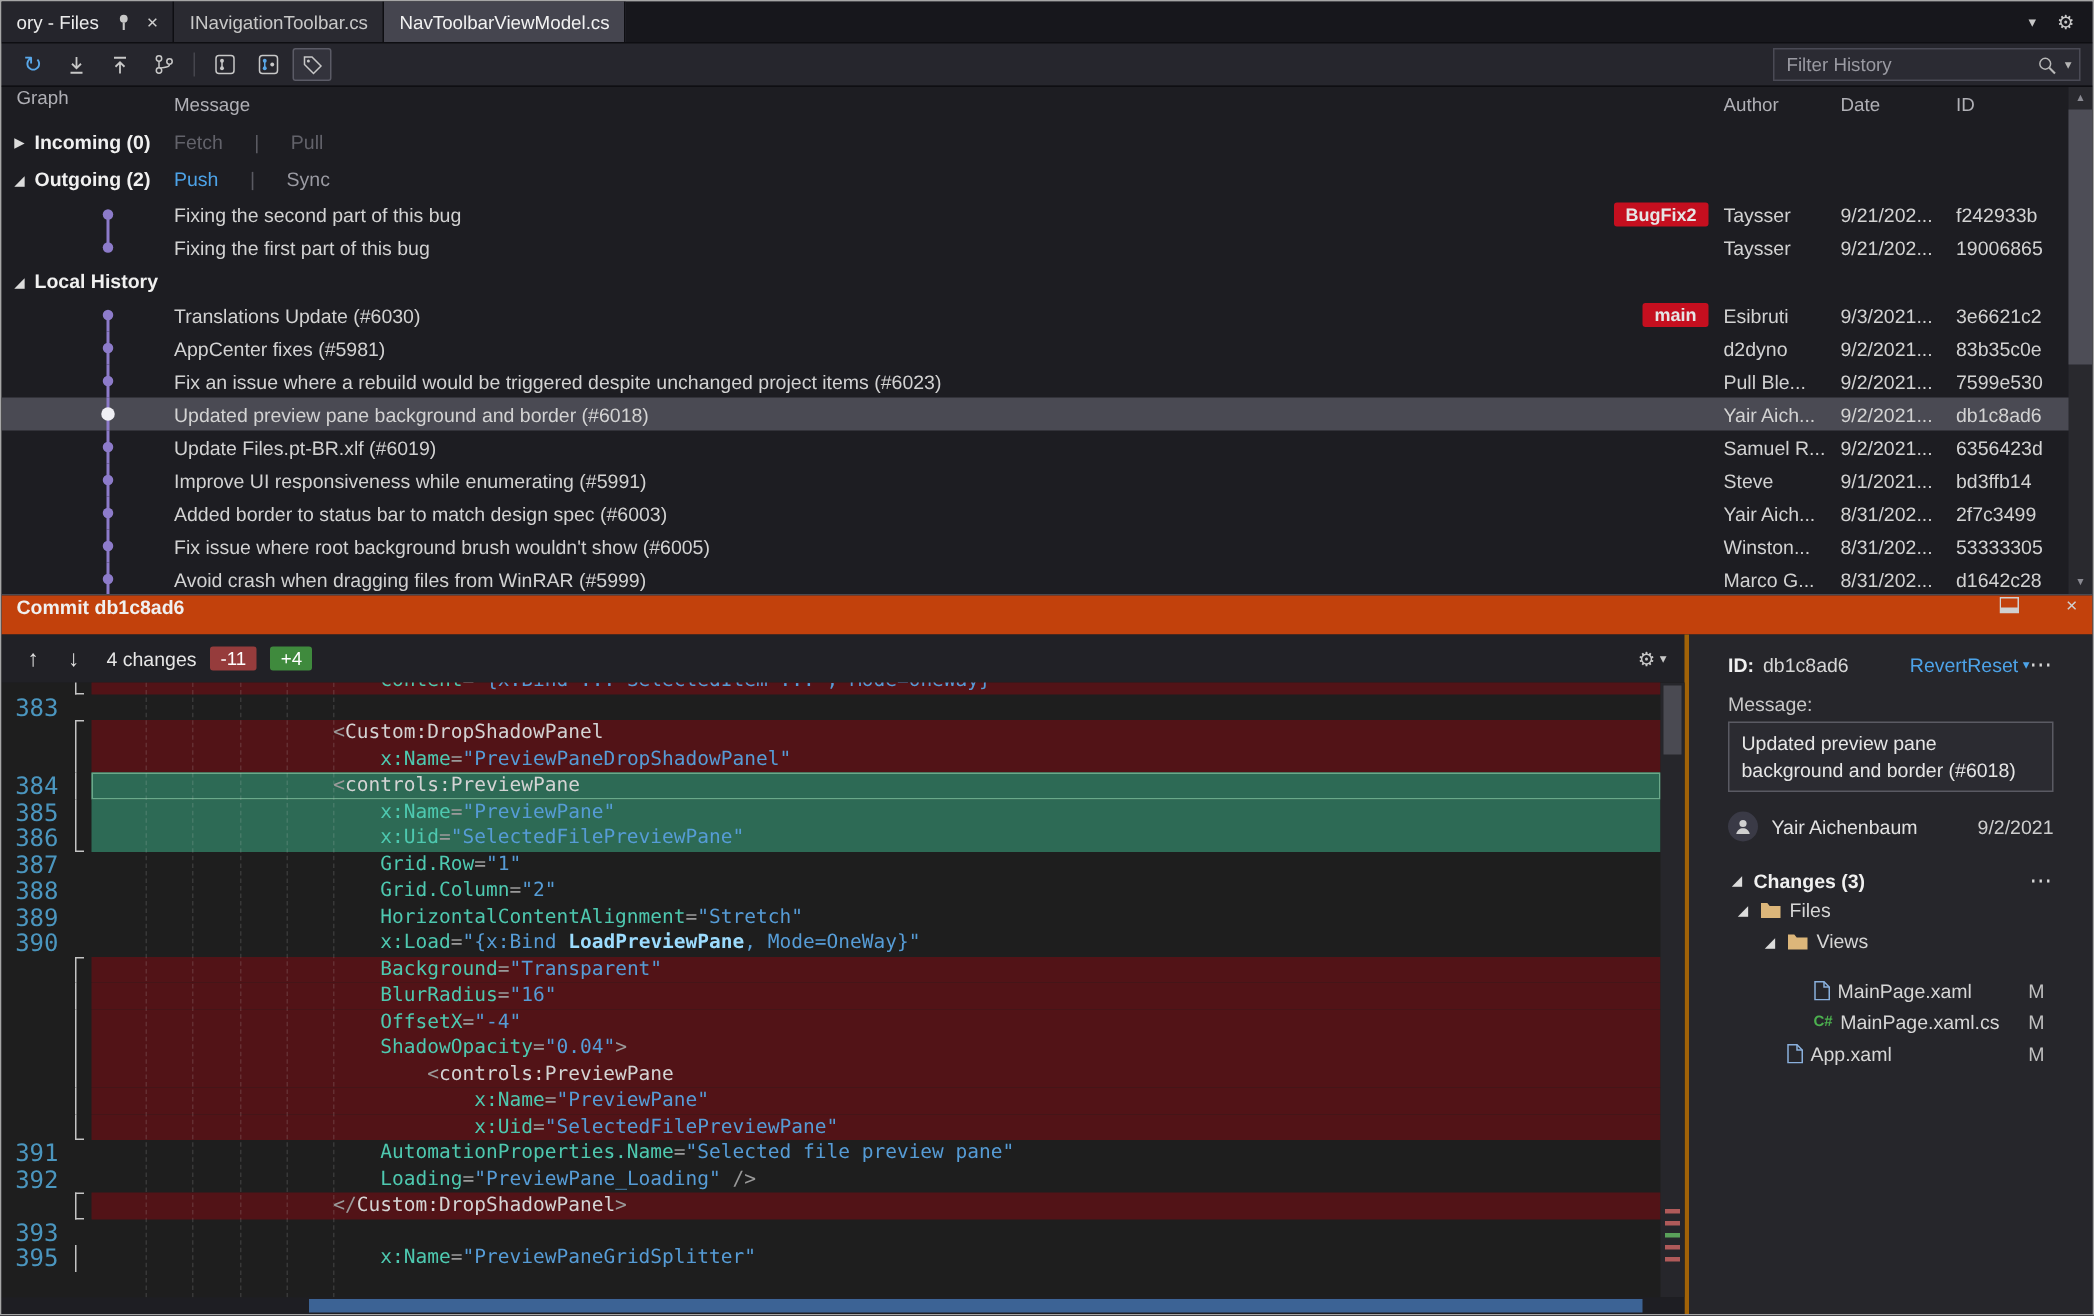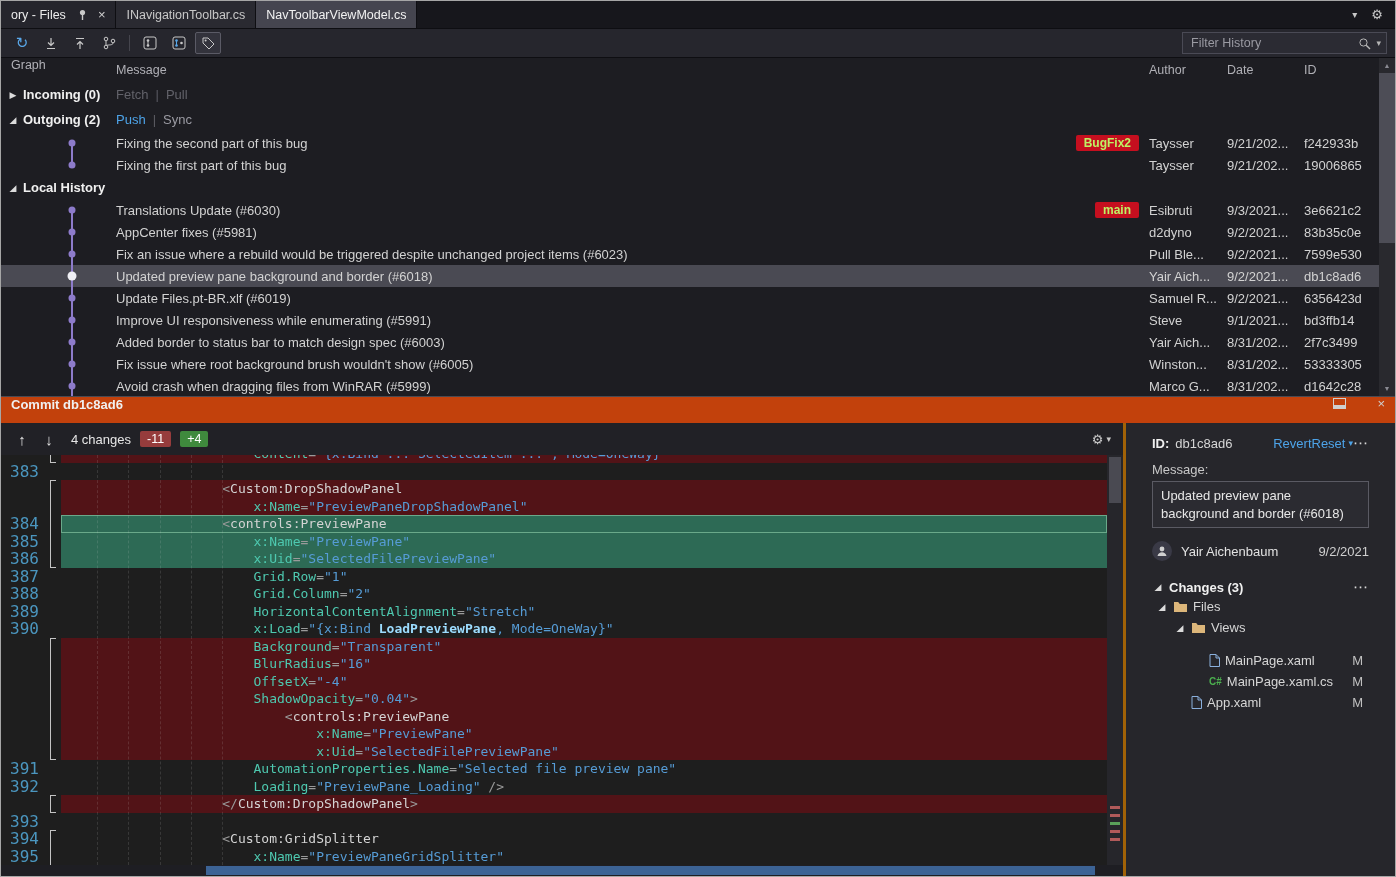--- a/index.html
+++ b/index.html
@@ -39,26 +39,26 @@
 .cell-date{flex:0 0 77px;white-space:nowrap;overflow:hidden}
 .cell-id{flex:0 0 91px;white-space:nowrap;overflow:hidden}
 .hrow{height:22px;display:flex;align-items:center;font-size:13px;color:#d2d2d2}
 .hrow.selected{background:#4a4a53}
 .gdot{position:absolute;left:71px;top:50%;transform:translate(-50%,-50%);width:7px;height:7px;border-radius:50%;background:#8d7bca}
 .gdot.sel{width:9px;height:9px;background:#efeff4}
 .gline{position:absolute;left:70px;width:2px;background:#8d7bca}
 .gline.top{top:0;height:50%}
 .gline.bottom{top:50%;height:50%}
 .msg-text{white-space:nowrap;overflow:hidden;text-overflow:ellipsis}
-.branch-badge{margin-left:auto;margin-right:10px;background:#c50f1f;color:#bef264;font-size:12px;font-weight:bold;padding:1px 8px;border-radius:2px;flex:0 0 auto}
+.branch-badge{margin-left:auto;margin-right:10px;background:#c50f1f;color:#e5e5e5;font-size:12px;font-weight:bold;padding:1px 8px;border-radius:2px;flex:0 0 auto}
 .sect-row{height:25px;display:flex;align-items:center;position:relative;font-size:13px}
 .sect-row.local{height:23px}
 .tri{width:16px;text-align:center;font-size:9px;color:#dcdcdc;margin-left:4px;flex:0 0 16px}
 .sect-label{font-weight:bold;color:#f0f0f0;margin-left:2px}
-.sect-actions{position:absolute;left:115px;display:flex;gap:7px;align-items:center}
+.sect-actions{position:absolute;left:115px;display:flex;gap:21px;align-items:center}
 .sect-actions .sep{color:#5a5a62}
 .link-blue{color:#4da3e8;text-decoration:none;cursor:pointer}
 .link-gray{color:#9a9aa2;text-decoration:none}
 .link-disabled{color:#62626a;text-decoration:none}
 .vscroll{position:absolute;top:0;right:0;width:16px;height:100%;background:#29292e;display:flex;flex-direction:column;align-items:center;color:#8a8a92}
 .vscroll .arrow{height:15px;width:100%;display:flex;align-items:center;justify-content:center;font-size:7px}
 .vscroll .thumb{width:100%;height:170px;background:#4d4d56}
 .vscroll .rest{flex:1}
 
 
@@ -445,21 +445,20 @@
               <div class="dline removed"><span class="lnum"></span><span class="bk bk-line bk-mid"></span><span class="codetext">                    <span class="cs-a">BlurRadius</span><span class="cs-g">=</span><span class="cs-s">"16"</span></span></div>
               <div class="dline removed"><span class="lnum"></span><span class="bk bk-line bk-mid"></span><span class="codetext">                    <span class="cs-a">OffsetX</span><span class="cs-g">=</span><span class="cs-s">"-4"</span></span></div>
               <div class="dline removed"><span class="lnum"></span><span class="bk bk-line bk-mid"></span><span class="codetext">                    <span class="cs-a">ShadowOpacity</span><span class="cs-g">=</span><span class="cs-s">"0.04"</span><span class="cs-g">&gt;</span></span></div>
               <div class="dline removed"><span class="lnum"></span><span class="bk bk-line bk-mid"></span><span class="codetext">                        <span class="cs-g">&lt;</span><span class="cs-p">controls:PreviewPane</span></span></div>
               <div class="dline removed"><span class="lnum"></span><span class="bk bk-line bk-mid"></span><span class="codetext">                            <span class="cs-a">x:Name</span><span class="cs-g">=</span><span class="cs-s">"PreviewPane"</span></span></div>
               <div class="dline removed"><span class="lnum"></span><span class="bk bk-line bk-end"></span><span class="codetext">                            <span class="cs-a">x:Uid</span><span class="cs-g">=</span><span class="cs-s">"SelectedFilePreviewPane"</span></span></div>
               <div class="dline normal"><span class="lnum">391</span><span class="bk"></span><span class="codetext">                    <span class="cs-a">AutomationProperties.Name</span><span class="cs-g">=</span><span class="cs-s">"Selected file preview pane"</span></span></div>
               <div class="dline normal"><span class="lnum">392</span><span class="bk"></span><span class="codetext">                    <span class="cs-a">Loading</span><span class="cs-g">=</span><span class="cs-s">"PreviewPane_Loading"</span><span class="cs-g"> /&gt;</span></span></div>
               <div class="dline removed"><span class="lnum"></span><span class="bk bk-line bk-single"></span><span class="codetext">                <span class="cs-g">&lt;</span><span class="cs-g">/</span><span class="cs-p">Custom:DropShadowPanel</span><span class="cs-g">&gt;</span></span></div>
               <div class="dline normal"><span class="lnum">393</span><span class="bk"></span><span class="codetext"></span></div>
-              <div class="dline normal"><span class="lnum">394</span><span class="bk bk-line bk-start"></span><span class="codetext">                <span class="cs-g">&lt;</span><span class="cs-p">Custom:GridSplitter</span></span></div>
               <div class="dline normal"><span class="lnum">395</span><span class="bk bk-line bk-mid"></span><span class="codetext">                    <span class="cs-a">x:Name</span><span class="cs-g">=</span><span class="cs-s">"PreviewPaneGridSplitter"</span></span></div>
             </div>
           <div class="dvscroll">
             <div class="dvthumb"></div>
           <div class="dmark" style="top: 85.5%; background: rgb(176, 90, 90);"></div>
               <div class="dmark" style="top: 87.5%; background: rgb(176, 90, 90);"></div>
               <div class="dmark" style="top: 89.5%; background: rgb(90, 160, 90);"></div>
               <div class="dmark" style="top: 91.5%; background: rgb(176, 90, 90);"></div>
               <div class="dmark" style="top: 93.5%; background: rgb(176, 90, 90);"></div>
             </div>

